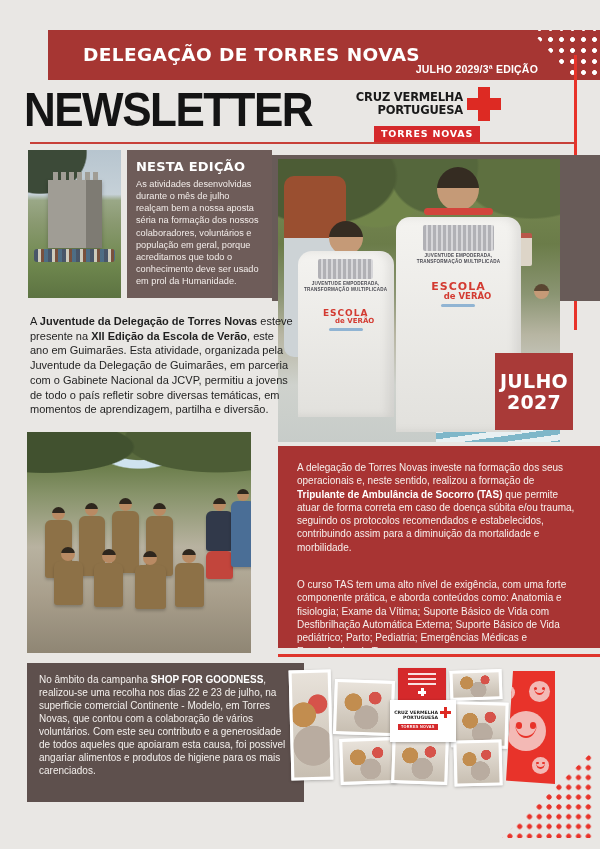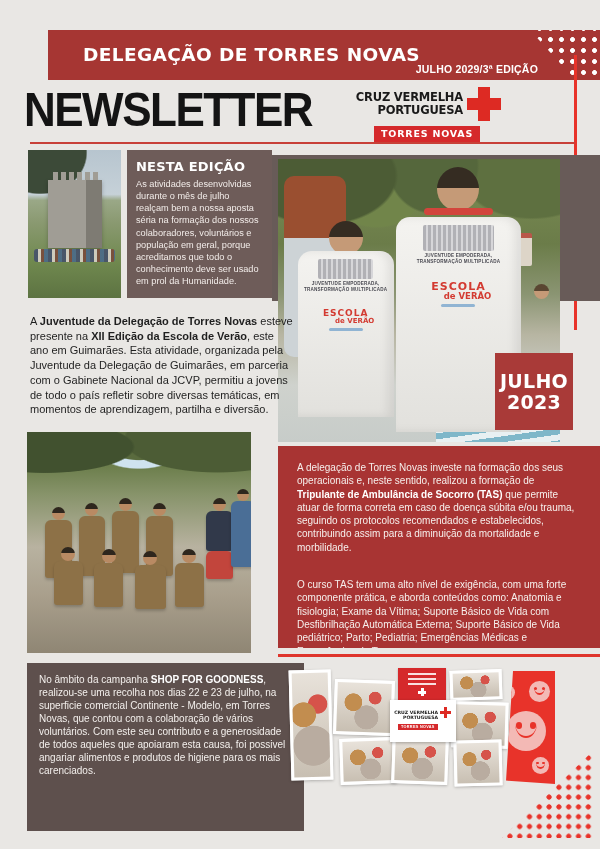--- a/index.html
+++ b/index.html
@@ -110,21 +110,21 @@
 
   
   .tas{left:278px;top:446px;width:322px;height:202px;background:#a83433;color:#f6efec;
     padding:15px 19px;box-sizing:border-box;overflow:hidden;}
   .tas p{margin:0;font-size:10px;line-height:1.33;}
   .tas p + p{margin-top:24px;}
   .tas b{font-weight:700;color:#ffffff;}
   .tas-underline{left:278px;top:654px;width:322px;height:3px;background:#df352c;}
 
   
-  .shop{left:27px;top:663px;width:277px;height:168px;background:#5e504d;color:#f3efec;
+  .shop{left:27px;top:663px;width:277px;height:139px;background:#5e504d;color:#f3efec;
     padding:10px 12px;box-sizing:border-box;overflow:hidden;}
   .shop p{margin:0;font-size:10px;line-height:1.3;}
   .shop b{font-weight:700;color:#fff;}
 
   
   .collage{left:288px;top:668px;width:228px;height:122px;}
   .card{position:absolute;background:#fff;border:3px solid #fff;box-sizing:border-box;
     box-shadow:0 1px 3px rgba(0,0,0,.25);}
   .card .in{width:100%;height:100%;
     background:
@@ -232,21 +232,21 @@
           <div class="esc-title">ESCOLA</div>
           <div class="esc-sub">de VERÃO</div>
           <div class="blue-bar"></div>
         </div>
       </div>
     </div>
   </div>
 
   <div class="abs julho">
     <div>JULHO</div>
-    <div>2023</div>
+    <div>2027</div>
   </div>
 
   <p class="abs juventude"><span>A </span><b>Juventude da Delegação de Torres Novas</b><span> esteve presente na </span><b>XII Edição da Escola de Verão</b><span>, este ano em Guimarães. Esta atividade, organizada pela Juventude da Delegação de Guimarães, em parceria com o Gabinete Nacional da JCVP, permitiu a jovens de todo o país refletir sobre diversas temáticas, em  momentos de aprendizagem, partilha e diversão.</span></p>
 
   <div class="abs photo photo-team">
     <div class="pt-sky"></div>
     <div class="pt-canopy"></div>
     <div class="gf" style="left:8%;top:34%;width:12%;">
         <div class="head" style="width:13px;height:13px;"></div>
         <div class="bd" style="width:100%;height:58px;"></div>

